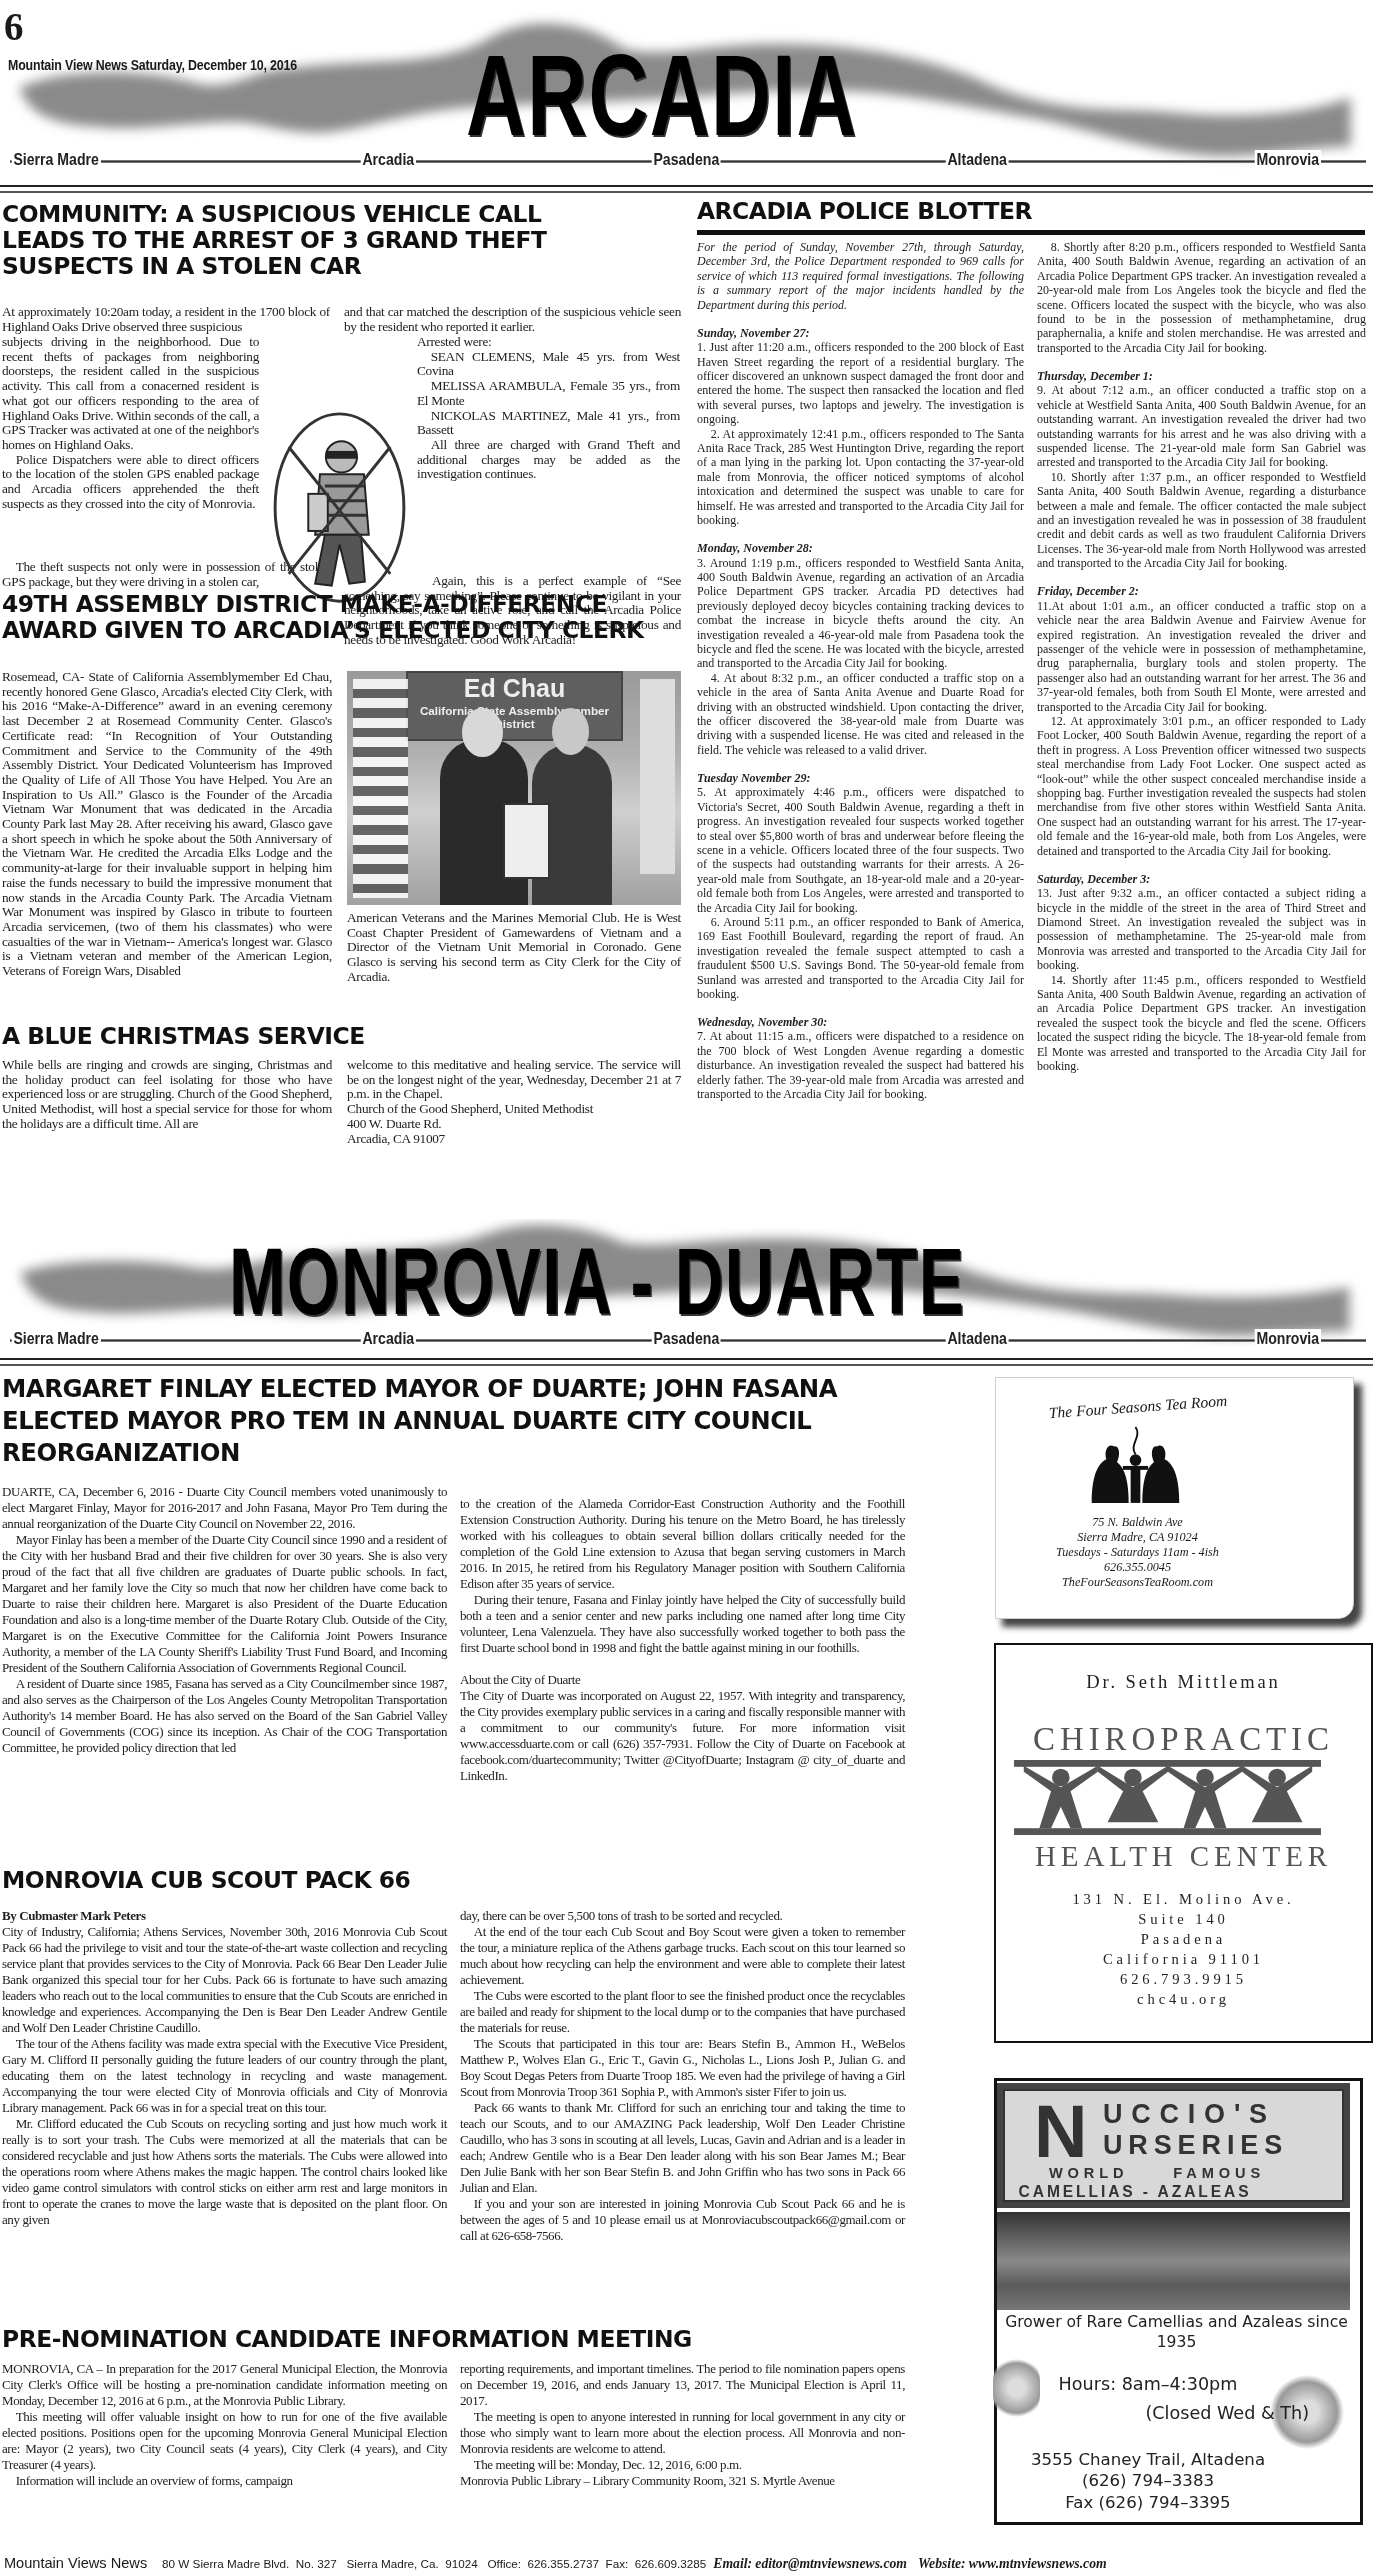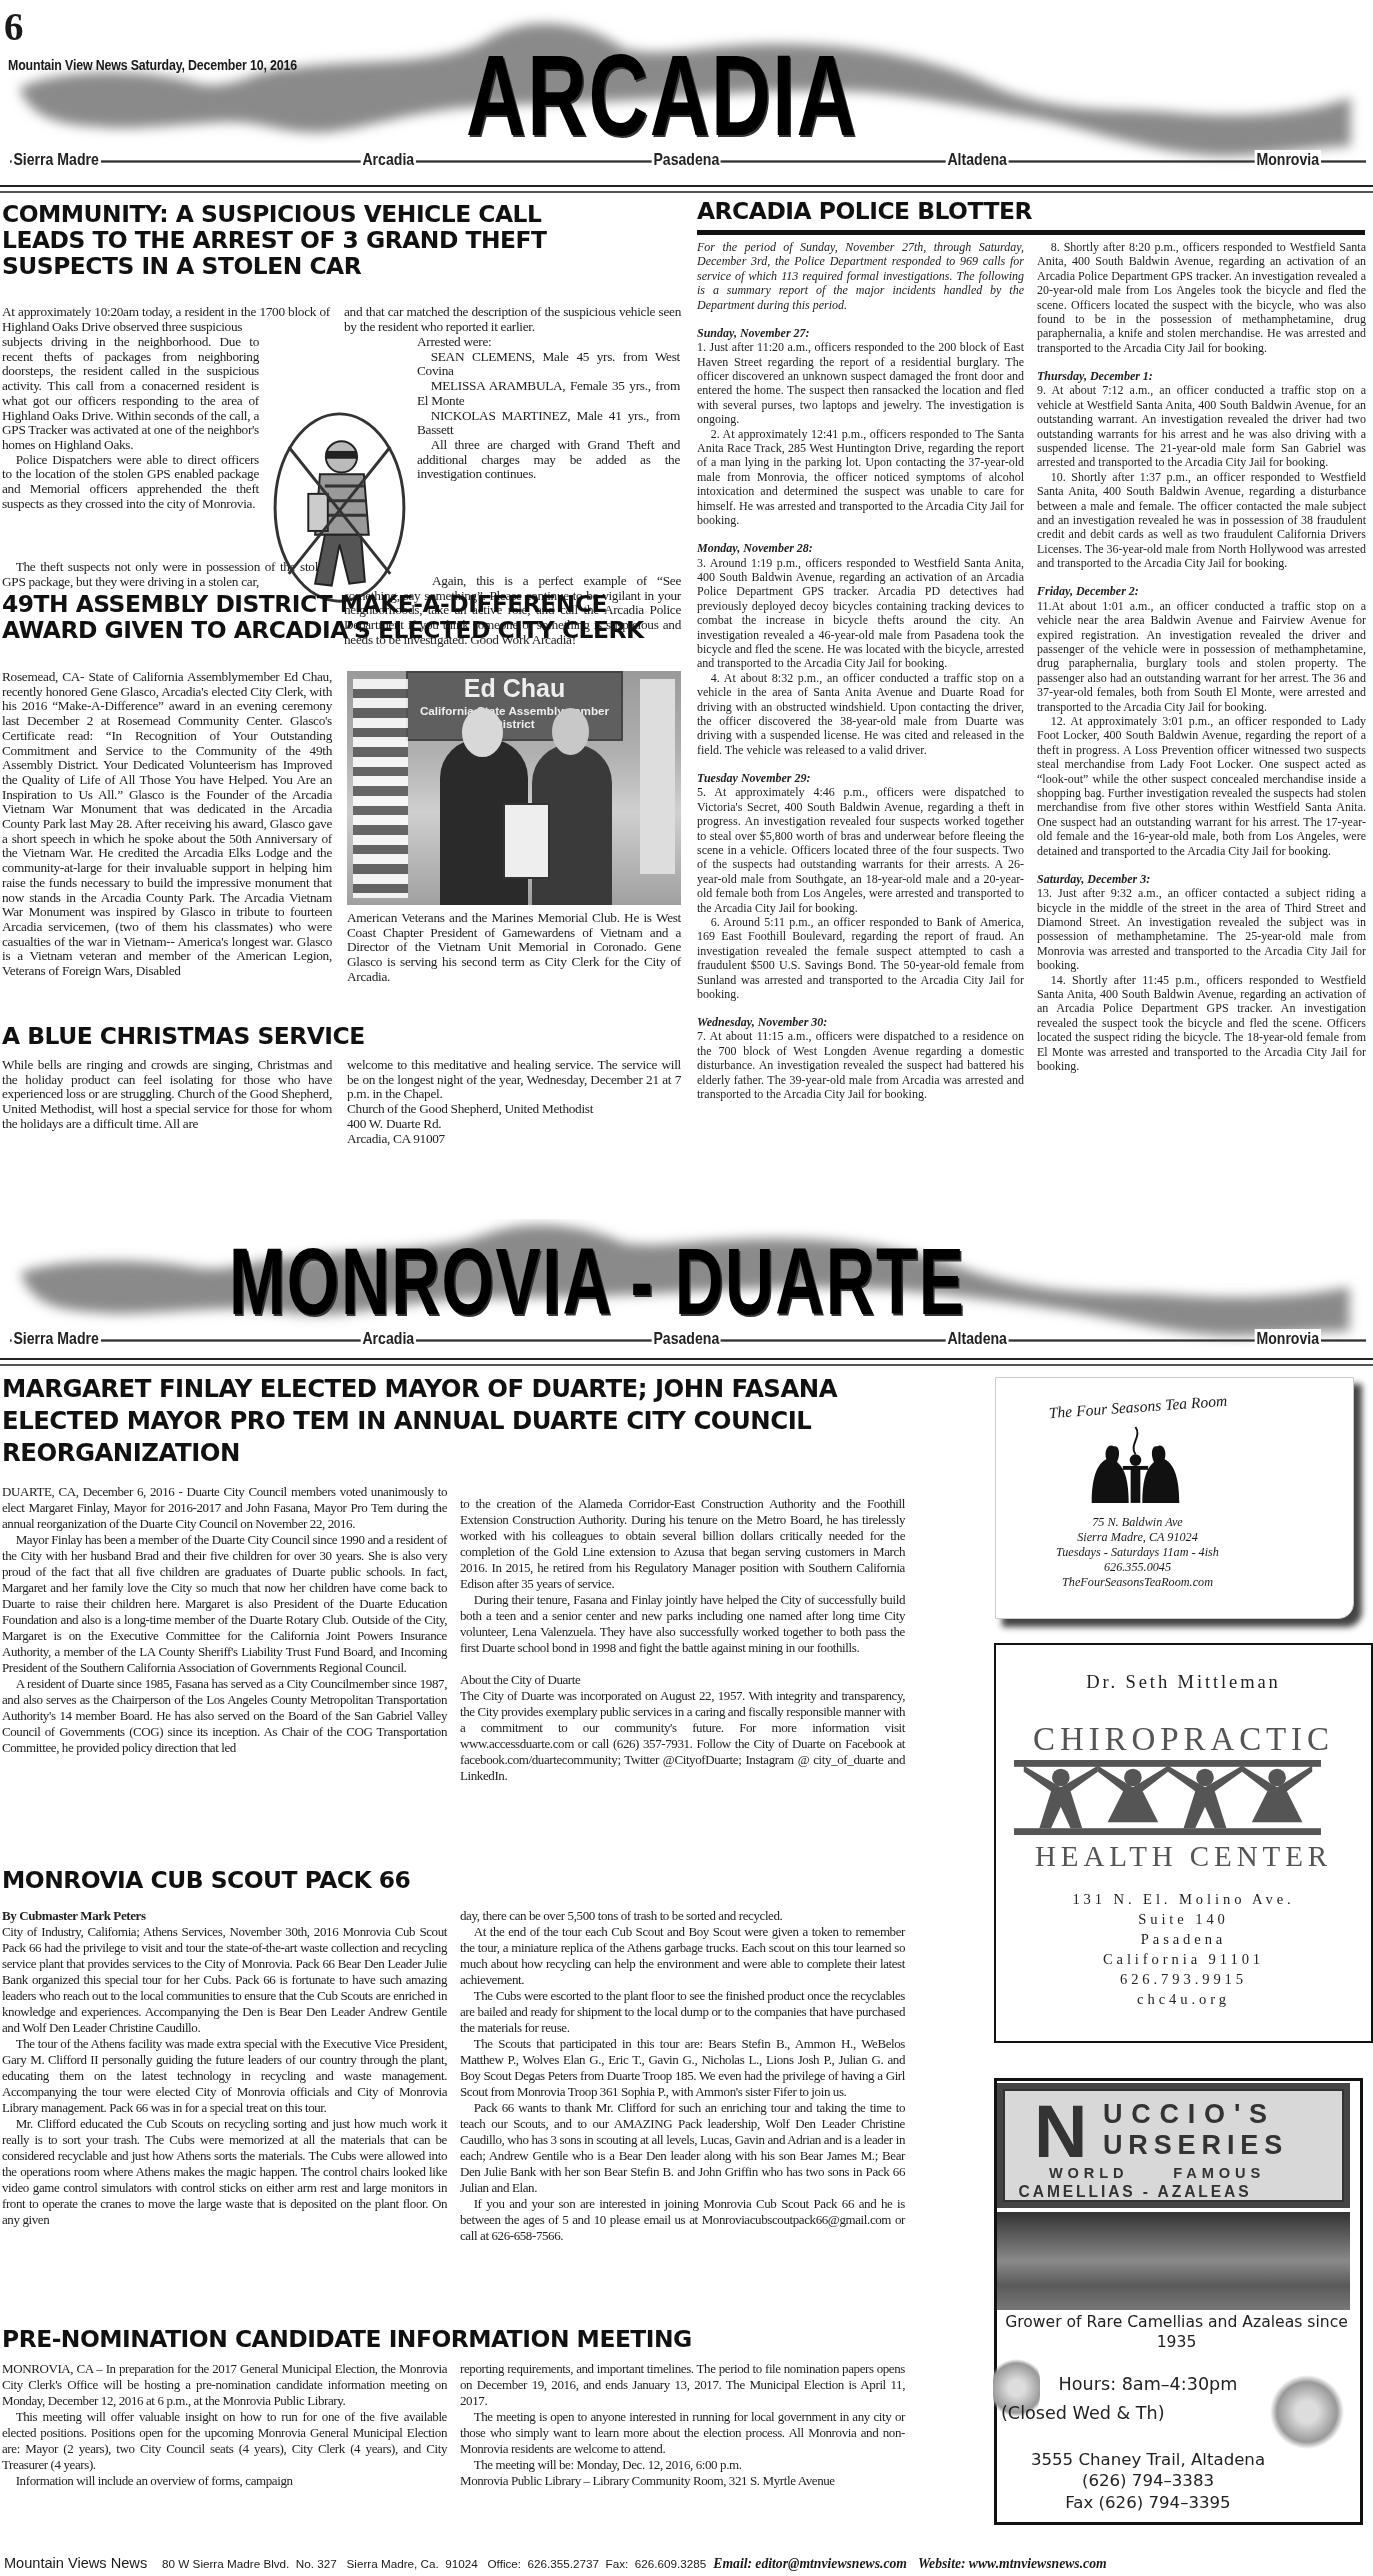--- a/index.html
+++ b/index.html
@@ -60,21 +60,21 @@
   <div class="double-rule" style="top:185px;"></div>
 </div>
 
 <div class="headline" style="left:2px;top:201px;width:605px;font-size:23.4px;">COMMUNITY: A SUSPICIOUS VEHICLE CALL LEADS TO THE ARREST OF 3 GRAND THEFT SUSPECTS IN A STOLEN CAR</div>
 
 <div class="body-text cond" style="left:2px;top:305px;width:328px;">
   <p class="noind">At approximately 10:20am today, a resident in the 1700 block of Highland Oaks Drive observed three suspicious</p>
 </div>
 <div class="body-text cond" style="left:2px;top:335px;width:257px;">
   <p class="noind">subjects driving in the neighborhood. Due to recent thefts of packages from neighboring doorsteps, the resident called in the suspicious activity.  This call from a conacerned resident is what got our officers responding to the area of Highland Oaks Drive.  Within seconds of the call, a GPS Tracker was activated at one of the neighbor's homes on Highland Oaks.</p>
-  <p>Police Dispatchers were able to direct officers to the location of the stolen GPS enabled package and Memorial officers apprehended the theft suspects as they crossed into the city of Monrovia.</p>
+  <p>Police Dispatchers were able to direct officers to the location of the stolen GPS enabled package and Arcadia officers apprehended the theft suspects as they crossed into the city of Monrovia.</p>
 </div>
 <div class="body-text cond" style="left:2px;top:560px;width:328px;">
   <p>The theft suspects not only were in possession of the stolen GPS package, but they were driving in a stolen car,</p>
 </div>
 
 <svg class="abs" style="left:271px;top:408px;" width="137" height="200" viewBox="0 0 140 205">
   <ellipse cx="70" cy="102" rx="66" ry="96" fill="none" stroke="#333" stroke-width="3"></ellipse>
   <circle cx="72" cy="50" r="16" fill="#bbb" stroke="#222" stroke-width="2"></circle>
   <rect x="56" y="44" width="32" height="8" fill="#222"></rect>
   <path d="M50,68 L95,68 L100,130 L45,130 Z" fill="#999" stroke="#222" stroke-width="2"></path>
@@ -286,21 +286,21 @@
       <div style="position:absolute;left:98px;top:39px;font-family:'Liberation Sans',sans-serif;font-weight:bold;font-size:27px;letter-spacing:5.9px;color:#333;">URSERIES</div>
       <div style="position:absolute;left:44px;top:74px;white-space:pre;font-family:'Liberation Sans',sans-serif;font-weight:bold;font-size:14.6px;letter-spacing:4.9px;color:#333;">WORLD     FAMOUS</div>
       <div style="position:absolute;left:13.7px;top:92px;font-family:'Liberation Sans',sans-serif;font-weight:bold;font-size:15.6px;letter-spacing:2.9px;color:#333;text-align:center;">CAMELLIAS - AZALEAS</div>
     </div>
   </div>
   <div class="photo" style="left:0;top:131px;width:353px;height:98px;background:linear-gradient(180deg,#333 0%,#666 30%,#8a8a8a 50%,#5a5a5a 75%,#777 100%);"></div>
   <div style="position:absolute;left:-2px;width:363px;top:232px;text-align:center;font-family:'DejaVu Sans',sans-serif;font-size:15.6px;line-height:19.5px;color:#222;">Grower of Rare Camellias and Azaleas since 1935</div>
   <div style="position:absolute;left:-3.9px;top:273px;width:47px;height:68px;background:radial-gradient(circle,#ddd 20%,#999 60%,transparent 70%);border-radius:40%;"></div>
   <div style="position:absolute;left:271px;top:293px;width:78px;height:76px;background:radial-gradient(circle,#ddd 20%,#999 55%,transparent 68%);border-radius:45%;"></div>
   <div style="position:absolute;left:0;width:302px;top:293px;text-align:center;font-family:'DejaVu Sans',sans-serif;font-size:17.6px;color:#222;">Hours: 8am–4:30pm</div>
-  <div style="position:absolute;left:4px;width:302px;top:322px;text-align:left;font-family:'DejaVu Sans',sans-serif;font-size:17.6px;color:#222;">(Closed Wed &amp; Th)</div>
+  <div style="position:absolute;left:10px;width:302px;top:322px;text-align:right;font-family:'DejaVu Sans',sans-serif;font-size:17.6px;color:#222;">(Closed Wed &amp; Th)</div>
   <div style="position:absolute;left:0;width:302px;top:369px;text-align:center;font-family:'DejaVu Sans',sans-serif;font-size:16.6px;color:#222;">3555 Chaney Trail, Altadena</div>
   <div style="position:absolute;left:0;width:302px;top:390px;text-align:center;font-family:'DejaVu Sans',sans-serif;font-size:16.6px;color:#222;">(626) 794–3383</div>
   <div style="position:absolute;left:0;width:302px;top:412px;text-align:center;font-family:'DejaVu Sans',sans-serif;font-size:16.6px;color:#222;">Fax (626) 794–3395</div>
 </div>
 
 <div class="abs" style="left:0;top:2554px;width:1373px;height:21.5px;white-space:nowrap;font-size:12.7px;line-height:19.5px;">
   <span style="font-family:'Liberation Sans',sans-serif;font-size:14.6px;margin-left:3.9px;">Mountain Views News</span>
   <span style="font-family:'Liberation Sans',sans-serif;font-size:11.7px;margin-left:11.7px;white-space:pre;">80 W Sierra Madre Blvd.  No. 327   Sierra Madre, Ca.  91024   Office:  626.355.2737  Fax:  626.609.3285</span>
   <span style="font-family:'Liberation Serif',serif;font-style:italic;font-weight:bold;font-size:13.7px;margin-left:3.9px;">Email:</span>
   <span style="font-family:'Liberation Serif',serif;font-style:italic;font-weight:bold;font-size:13.7px;">editor@mtnviewsnews.com</span>

